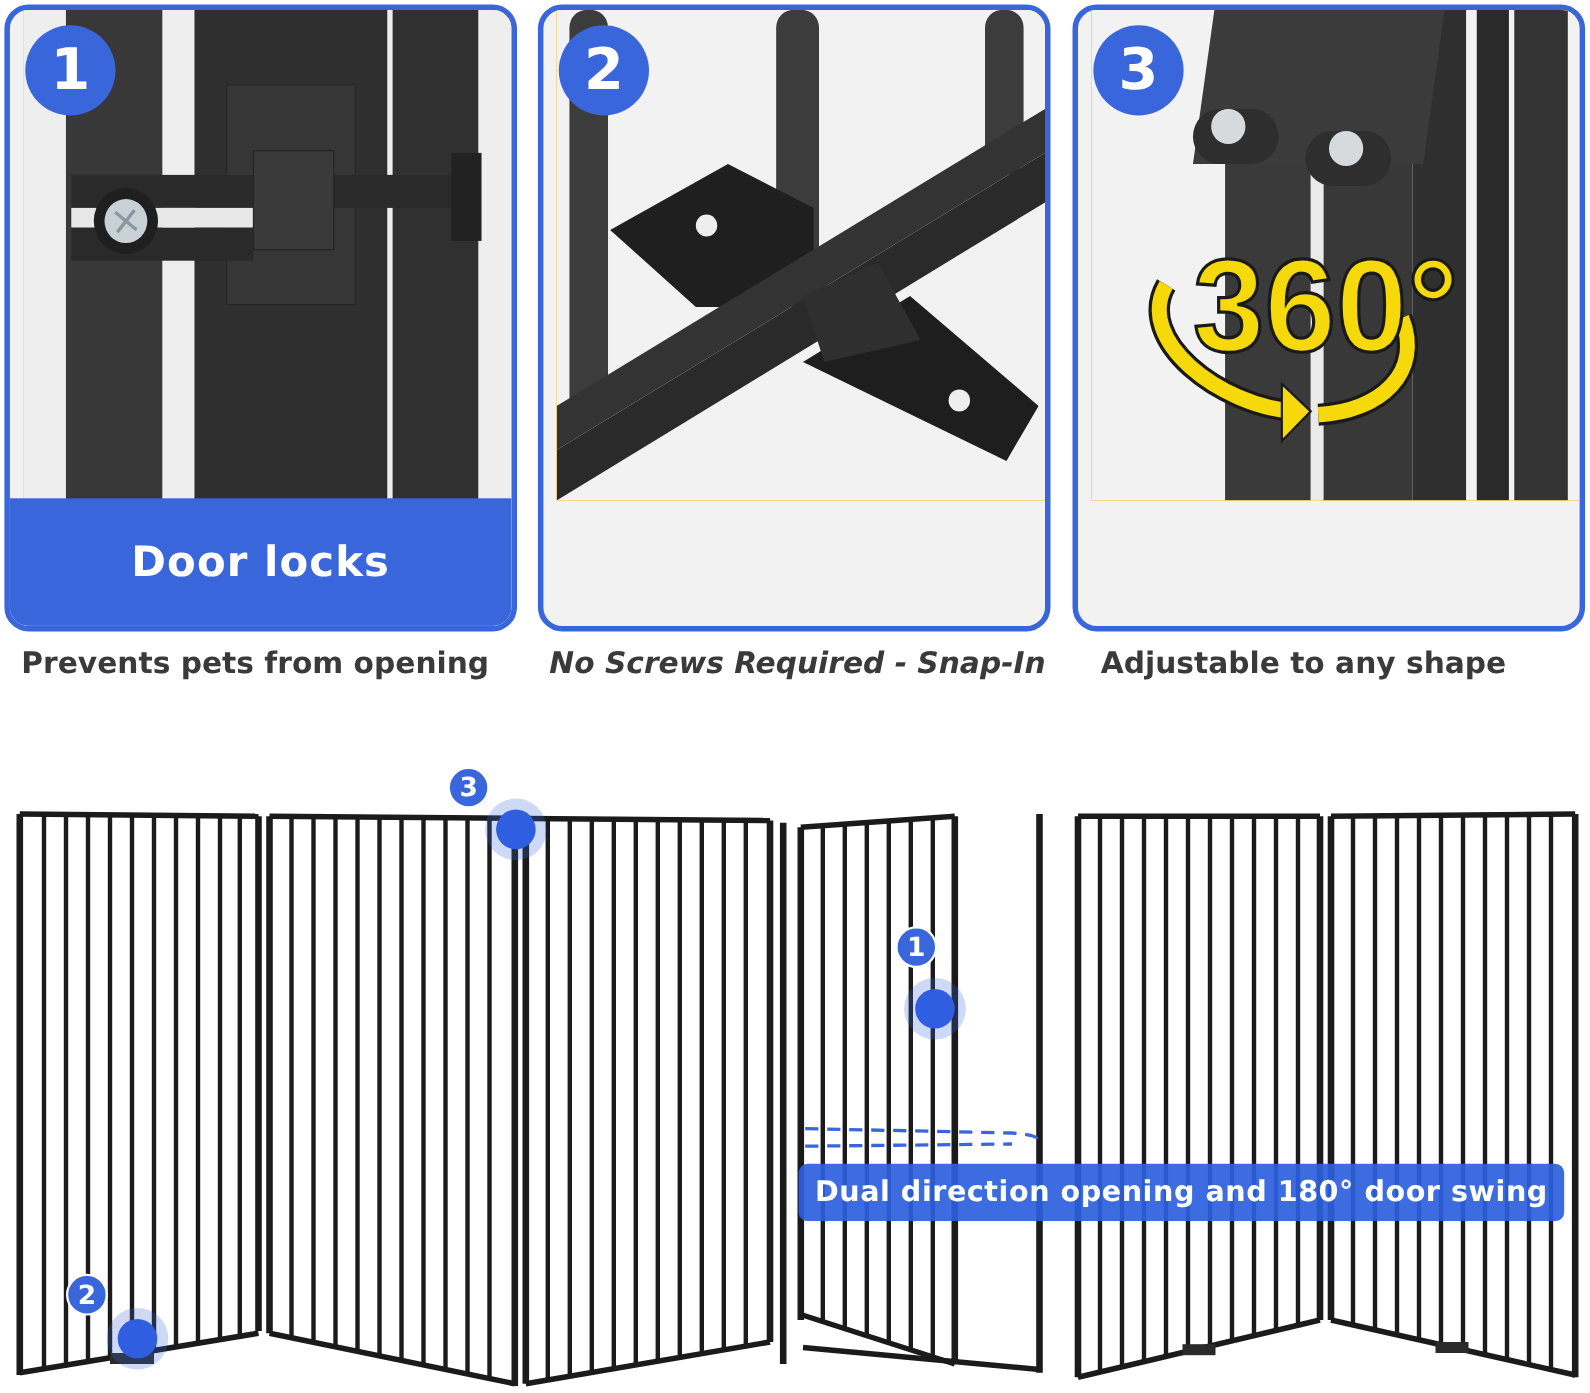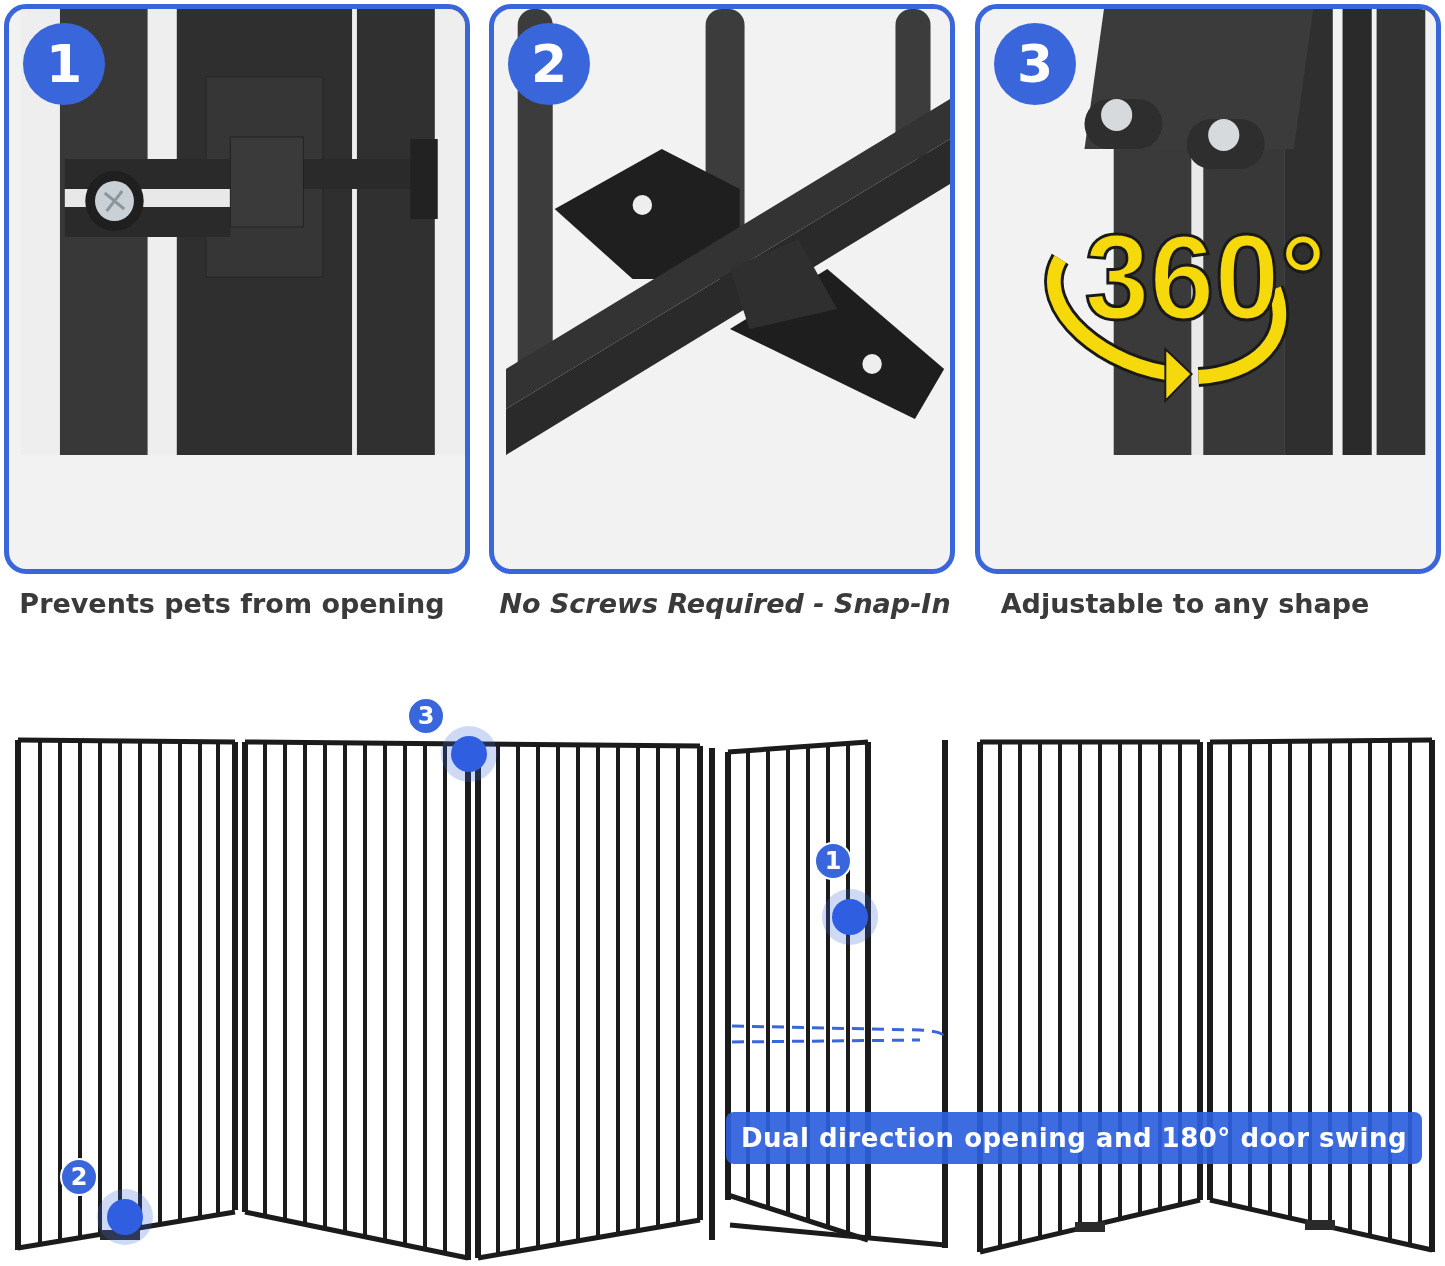--- a/index.html
+++ b/index.html
@@ -33,21 +33,21 @@
   .gate-area svg { width: 100%; height: 100%; display: block; }
 
   .hotspot { position: absolute; width: 56px; height: 56px; border-radius: 50%; background: rgba(58,102,219,0.25); }
   .hotspot::after { content: ""; position: absolute; left: 10px; top: 10px; width: 36px; height: 36px; border-radius: 50%; background: #2f5fe0; }
   .hotspot-num {
     position: absolute; width: 38px; height: 38px; border-radius: 50%; background: #3a66db; color: #fff;
     font-weight: bold; font-size: 24px; display: flex; align-items: center; justify-content: center;
     border: 2px solid #fff;
   }
   .swing-banner {
-    position: absolute; left: 726px; top: 1112px; width: 696px; height: 52px; border-radius: 8px;
+    position: absolute; left: 726px; top: 1058px; width: 696px; height: 52px; border-radius: 8px;
     background: rgba(44, 96, 222, 0.92); color: #fff; font-weight: bold; font-size: 26px;
     display: flex; align-items: center; justify-content: center; letter-spacing: 0.5px;
   }
 </style>
 </head>
 <body>
 
 <div class="card" style="left:4px;">
   <div class="photo">
     <svg viewBox="0 0 456 446" preserveAspectRatio="none">
@@ -60,20 +60,21 @@
       <rect x="45" y="180" width="170" height="18" fill="#e8e8e8"></rect>
       <rect x="45" y="198" width="170" height="30" fill="#2a2a2a"></rect>
       <rect x="215" y="128" width="75" height="90" fill="#3a3a3a" stroke="#222"></rect>
       <rect x="400" y="130" width="28" height="80" fill="#222"></rect>
       <circle cx="96" cy="192" r="30" fill="#1f1f1f"></circle>
       <circle cx="96" cy="192" r="20" fill="#c9d1d6"></circle>
       <path d="M86 184 L106 200 M104 182 L88 202" stroke="#8a979e" stroke-width="3"></path>
     </svg>
   </div>
   <div class="num-badge">1</div>
+  <div class="banner">Door locks</div>
 </div>
 <div class="caption" style="left:-8px;">Prevents pets from opening</div>
 
 <div class="card" style="left:489px;">
   <div class="photo">
     <svg viewBox="0 0 456 446" preserveAspectRatio="none">
       <rect x="0" y="0" width="456" height="446" fill="#f2f2f2"></rect>
       <rect x="12" y="0" width="36" height="370" rx="16" fill="#3c3c3c"></rect>
       <rect x="205" y="0" width="40" height="265" rx="16" fill="#3c3c3c"></rect>
       <rect x="400" y="0" width="36" height="150" rx="16" fill="#3c3c3c"></rect>

